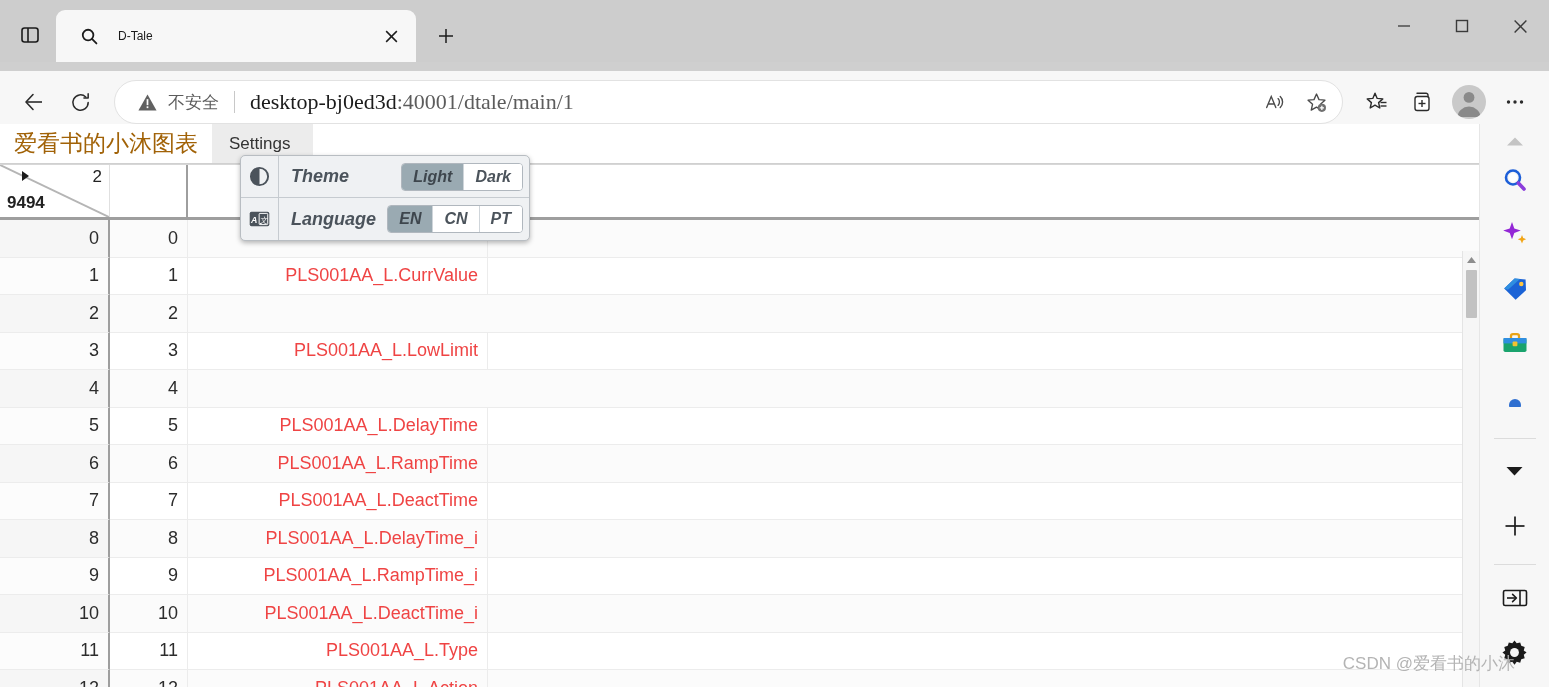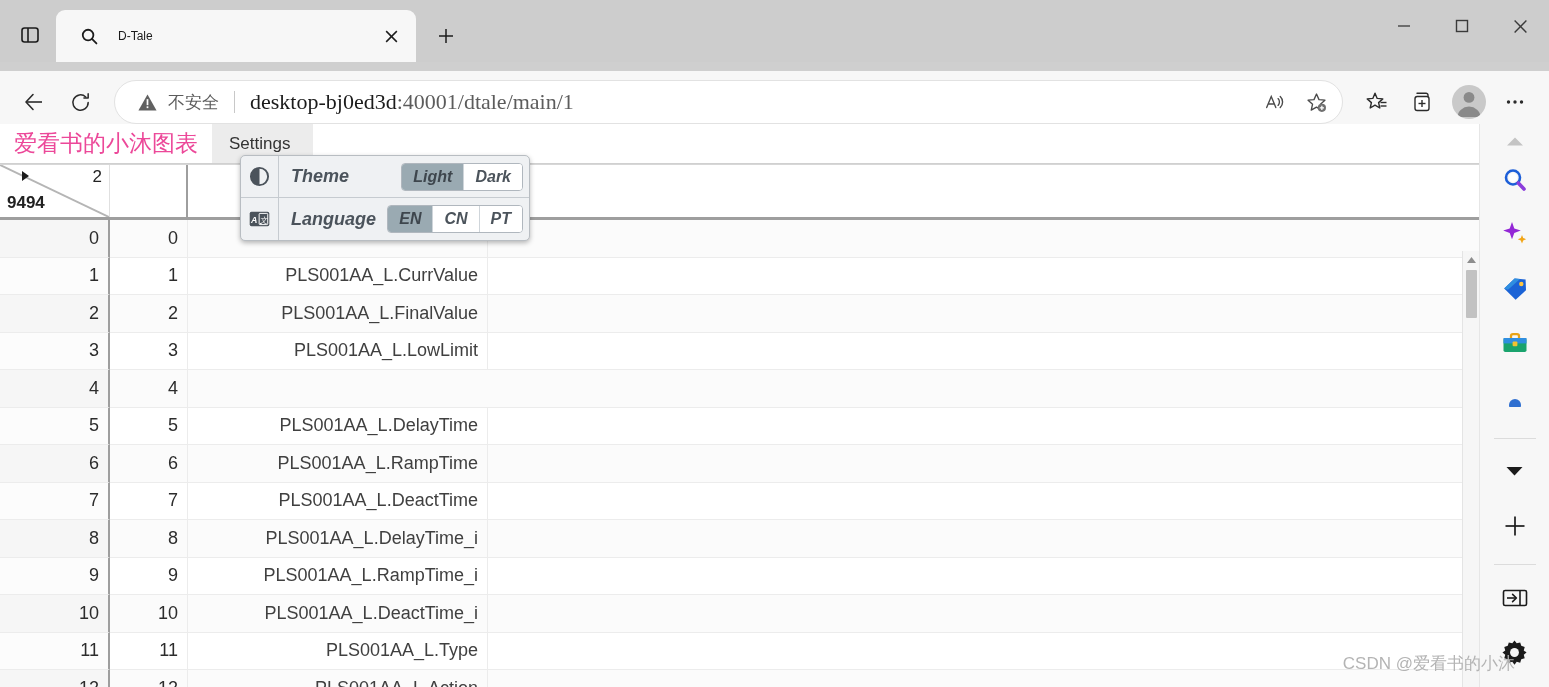--- a/index.html
+++ b/index.html
@@ -105,21 +105,21 @@
     background: #ffffff; overflow: hidden;
   }
 
   
   .dtale-header {
     height: 40px; display: flex; align-items: flex-end;
     border-bottom: 1px solid #d0d0d0;
     background: #ffffff; position: relative;
   }
   .dtale-title {
-    font-size: 23px; color: #ec4899; padding: 0 14px 4px 14px;
+    font-size: 23px; color: #a16207; padding: 0 14px 4px 14px;
     white-space: nowrap;
   }
   .settings-tab {
     background: #ececec; padding: 8px 23px 7px 17px;
     font-size: 17px; color: #333; cursor: pointer;
     align-self: stretch; display: flex; align-items: center;
   }
 
   
   .settings-popup {
@@ -241,21 +241,21 @@
     font-size: 18px; color: #2c2c2c;
     border-right: 1px solid #ececec;
     border-bottom: 1px solid #ececec;
     height: 100%; display: flex; align-items: center; justify-content: flex-end;
     background: #fff;
   }
   .grid-row.odd .cell-code { background: #fbfbfb; }
   .cell-name {
     width: 300px; flex: 0 0 300px;
     text-align: right; padding-right: 9px;
-    font-size: 18px; color: #404040;
+    font-size: 18px; color: #ef4444;
     border-right: 1px solid #ececec;
     border-bottom: 1px solid #ececec;
     height: 100%; display: flex; align-items: center; justify-content: flex-end;
     background: #fff;
   }
   .grid-row.odd .cell-name { background: #fbfbfb; }
   .cell-blank { flex: 1; height: 100%; border-bottom: 1px solid #ececec; background: #fff; }
   .grid-row.odd .cell-blank { background: #fbfbfb; }
 
   
@@ -512,21 +512,20 @@
           </div>
           <div class="grid-row even">
             <div class="cell-idx">1</div>
             <div class="cell-code">1</div>
             <div class="cell-name">PLS001AA_L.CurrValue</div>
             <div class="cell-blank"></div>
           </div>
           <div class="grid-row odd">
             <div class="cell-idx">2</div>
             <div class="cell-code">2</div>
-            <div class="cell-name">PLS001AA_L.FinalValue</div>
             <div class="cell-blank"></div>
           </div>
           <div class="grid-row even">
             <div class="cell-idx">3</div>
             <div class="cell-code">3</div>
             <div class="cell-name">PLS001AA_L.LowLimit</div>
             <div class="cell-blank"></div>
           </div>
           <div class="grid-row odd">
             <div class="cell-idx">4</div>

